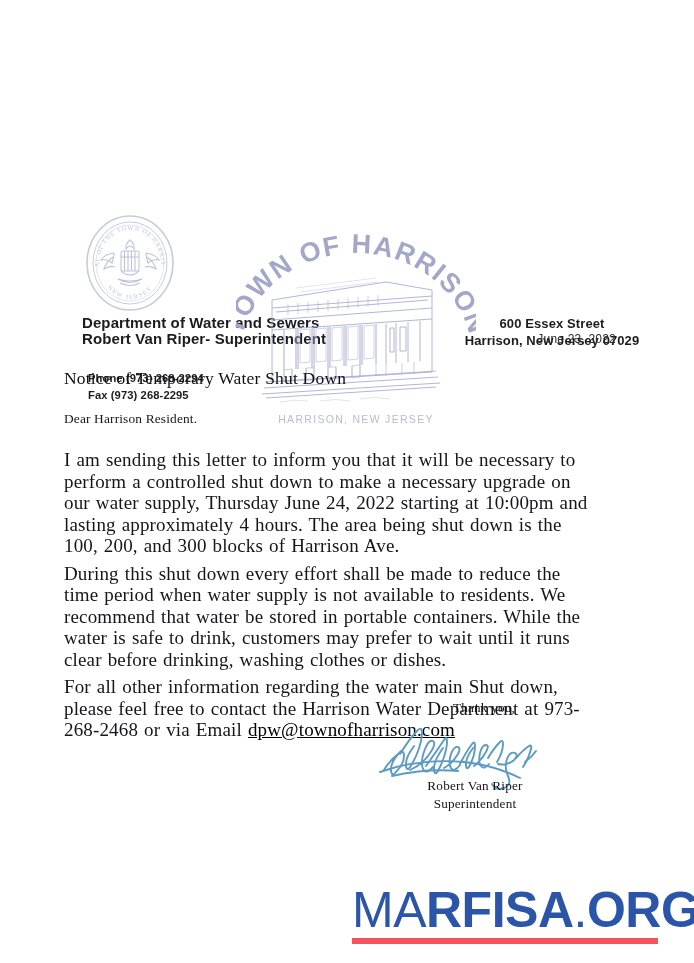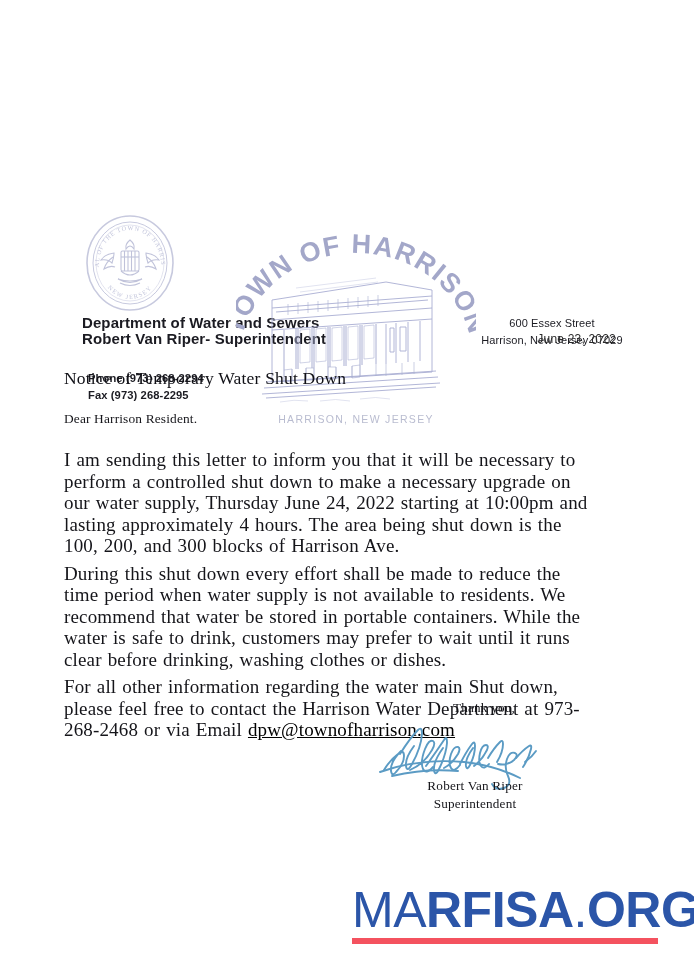--- a/index.html
+++ b/index.html
@@ -65,22 +65,22 @@
   }
 
   
   .addr-block {
     position: absolute;
     left: 442px;
     top: 215px;
     width: 220px;
     text-align: center;
     font-family: "Liberation Sans", sans-serif;
-    font-weight: normal;
-    font-size: 11px;
+    font-weight: bold;
+    font-size: 13px;
     line-height: 17px;
     color: #1b1b22;
     letter-spacing: 0.1px;
   }
 
   
   .crest {
     position: absolute;
     left: 236px;
     top: 112px;

